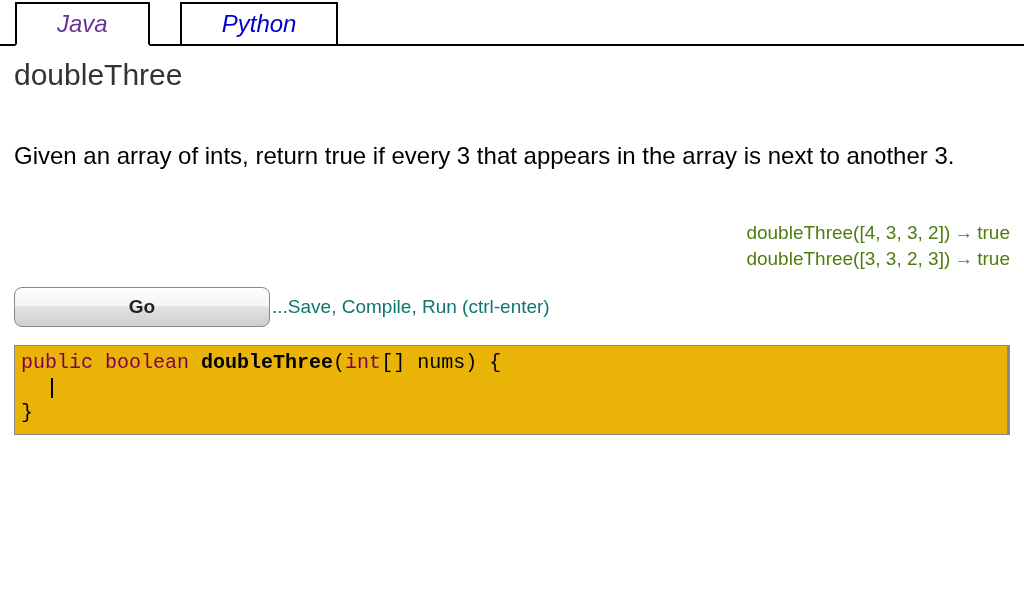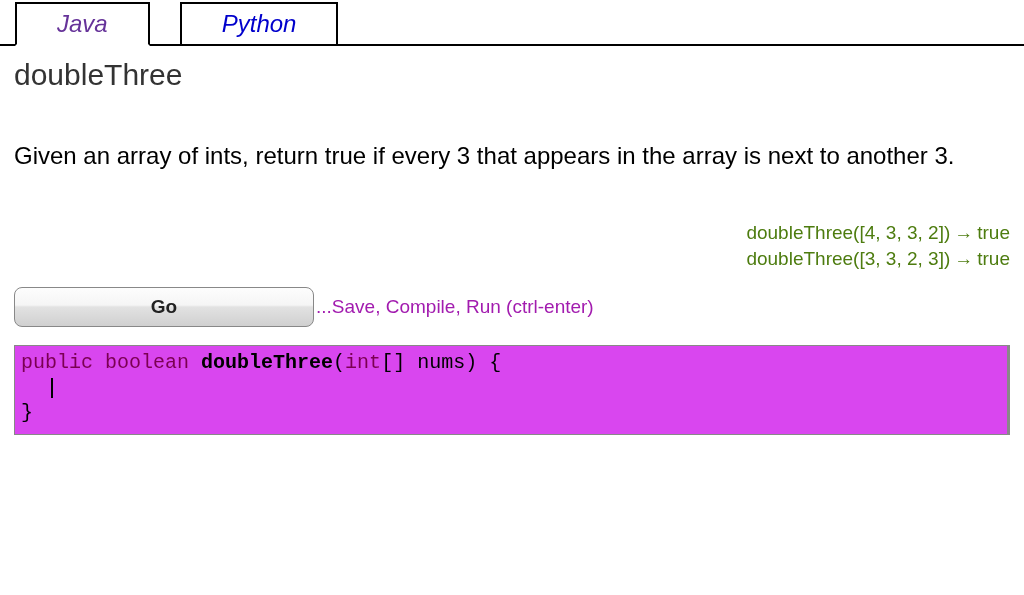--- a/index.html
+++ b/index.html
@@ -65,43 +65,43 @@
     .arrow {
       display: inline-block;
       margin: 0 4px;
     }
     .action-row {
       display: flex;
       align-items: center;
       margin-bottom: 18px;
     }
     .go-button {
-      width: 300px;
+      width: 256px;
       height: 40px;
       font-size: 19px;
       font-weight: bold;
       color: #222;
       background: linear-gradient(to bottom, #fdfdfd 0%, #f5f5f5 45%, #e2e2e2 50%, #d0d0d0 100%);
       border: 1px solid #888;
       border-radius: 8px;
       cursor: pointer;
     }
     .hint-text {
       font-size: 19px;
-      color: #a21caf;
+      color: #0f766e;
       margin-left: 2px;
     }
     .code-editor {
       border: 1px solid #888;
       border-right: 3px solid #888;
       padding: 4px 6px;
       font-family: "Courier New", monospace;
       font-size: 20px;
       min-height: 90px;
-      background: #d946ef;
+      background: #eab308;
       line-height: 1.25;
     }
     .kw-public { color: #7b0052; }
     .kw-boolean { color: #7b0052; }
     .kw-int { color: #7b0052; }
     .method-name { font-weight: bold; color: #000; }
     .cursor-line {
       padding-left: 30px;
     }
     .text-cursor {

